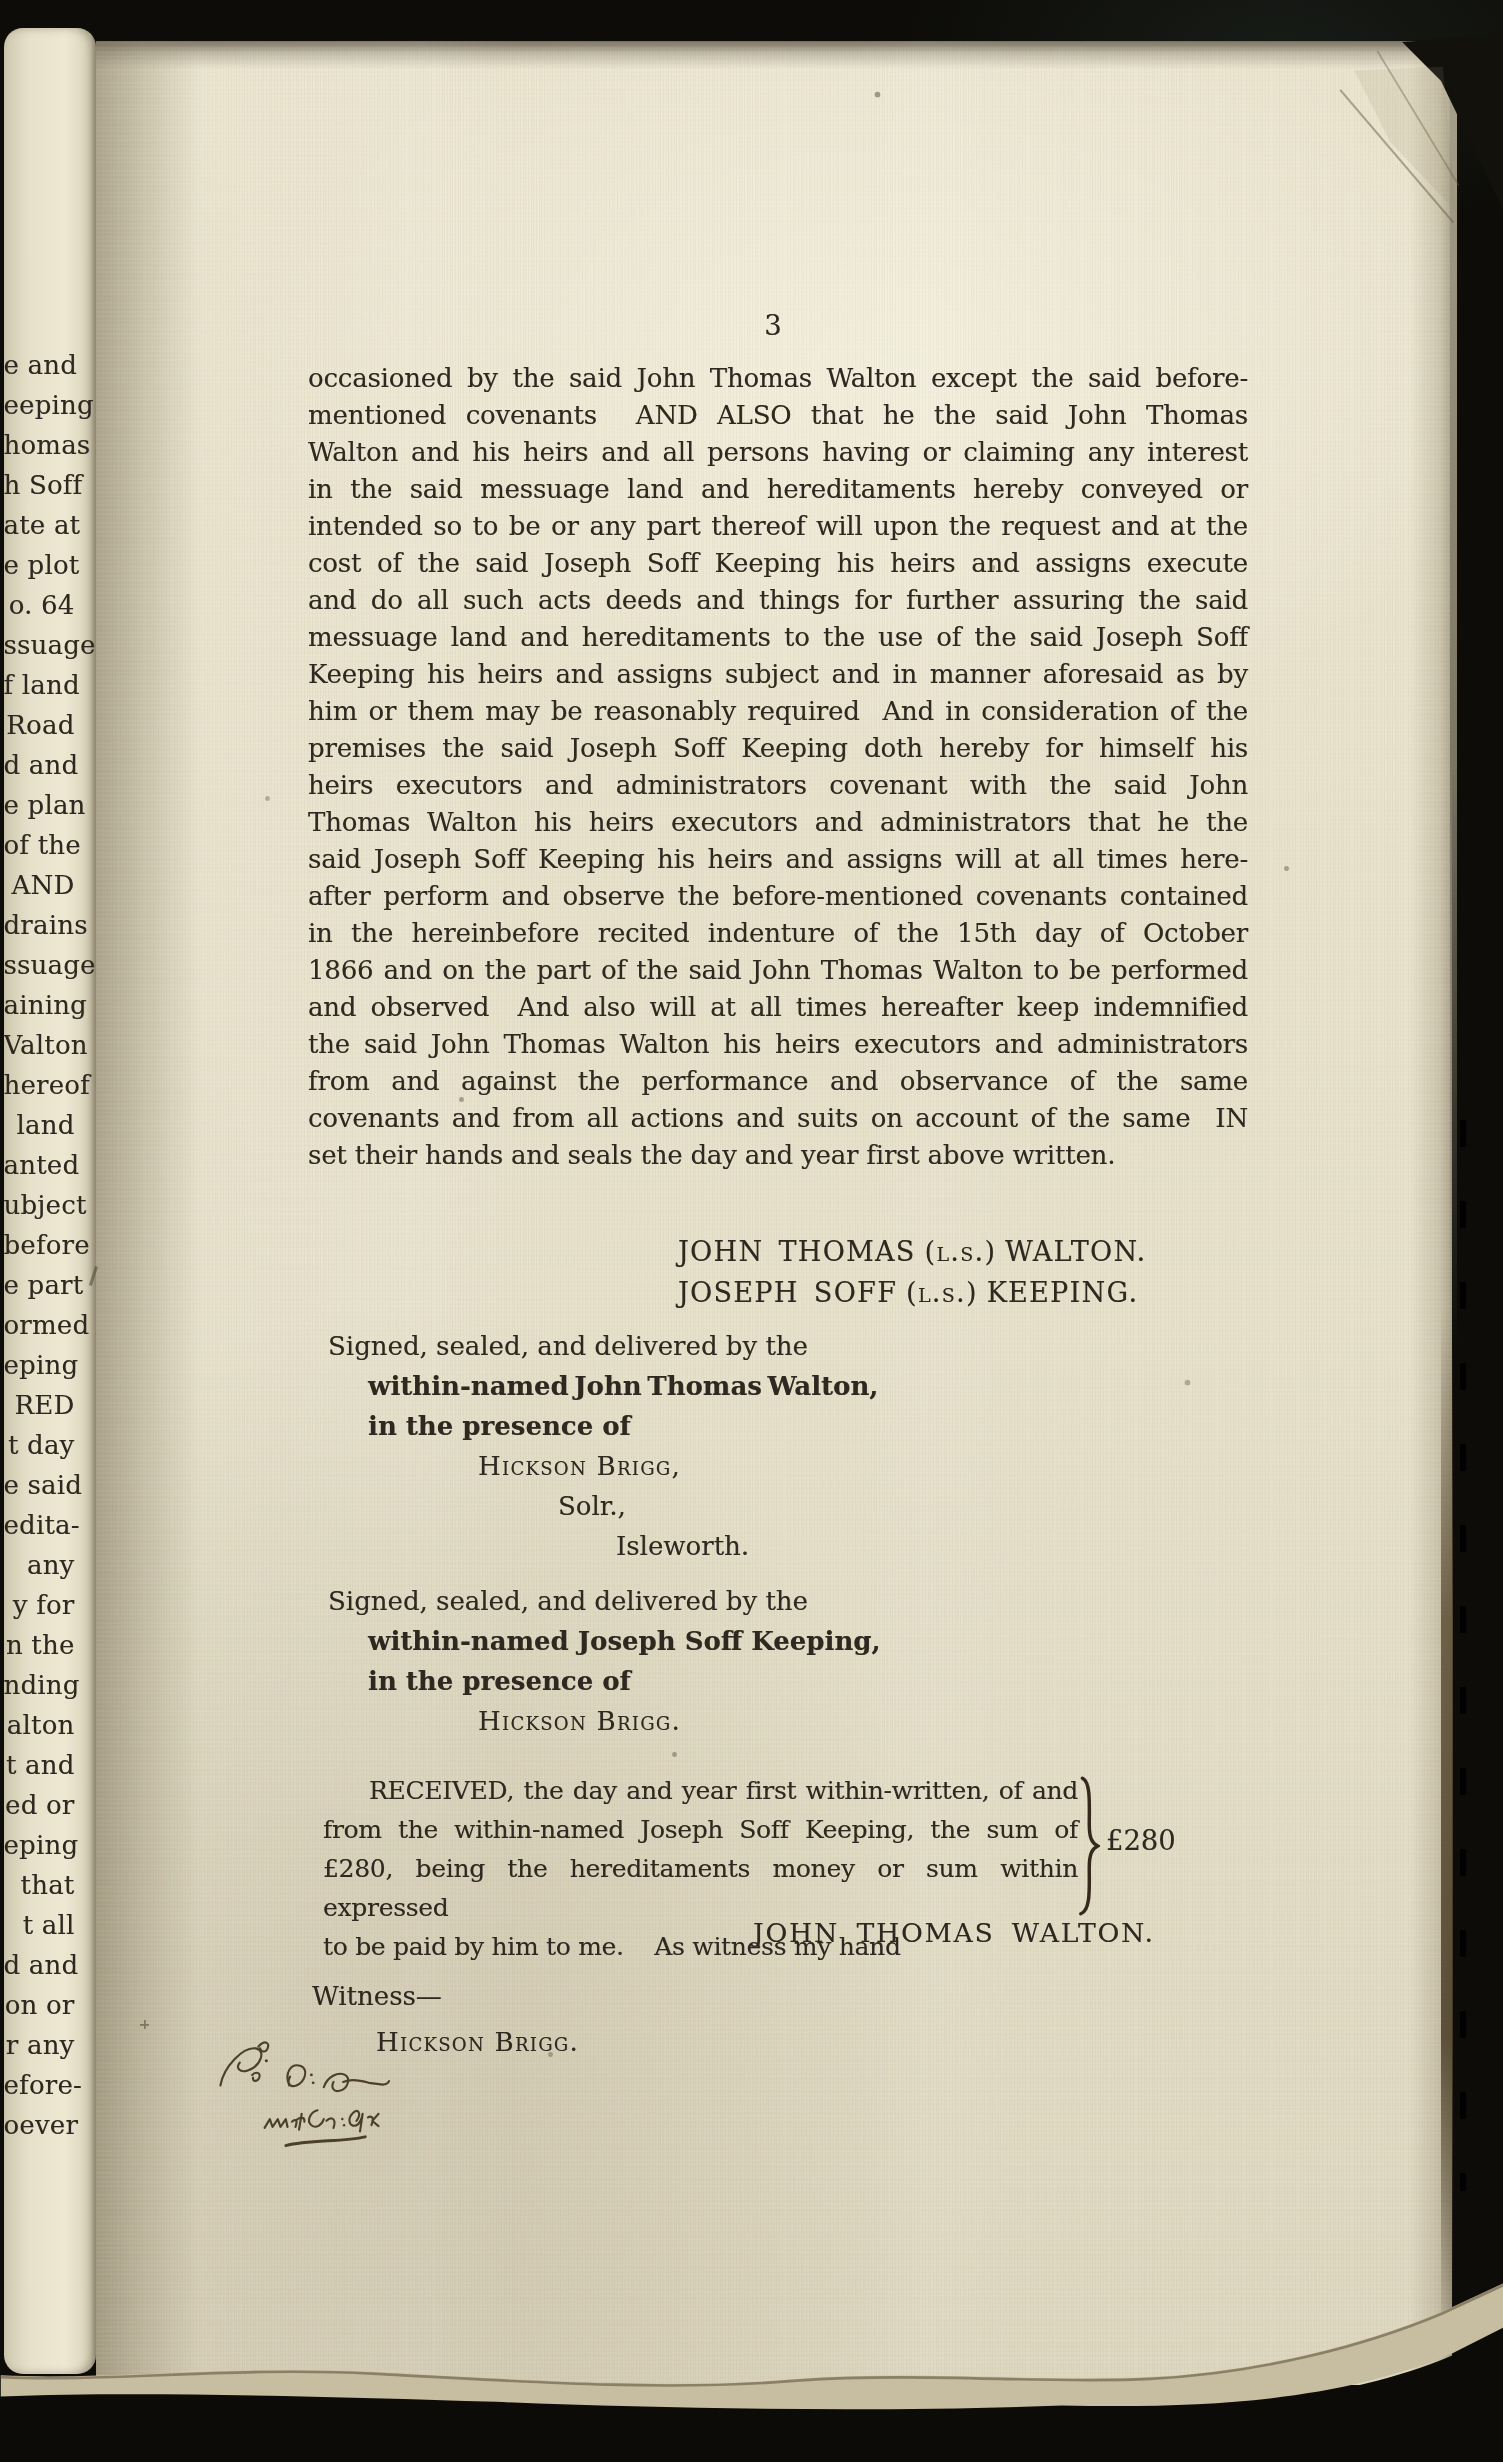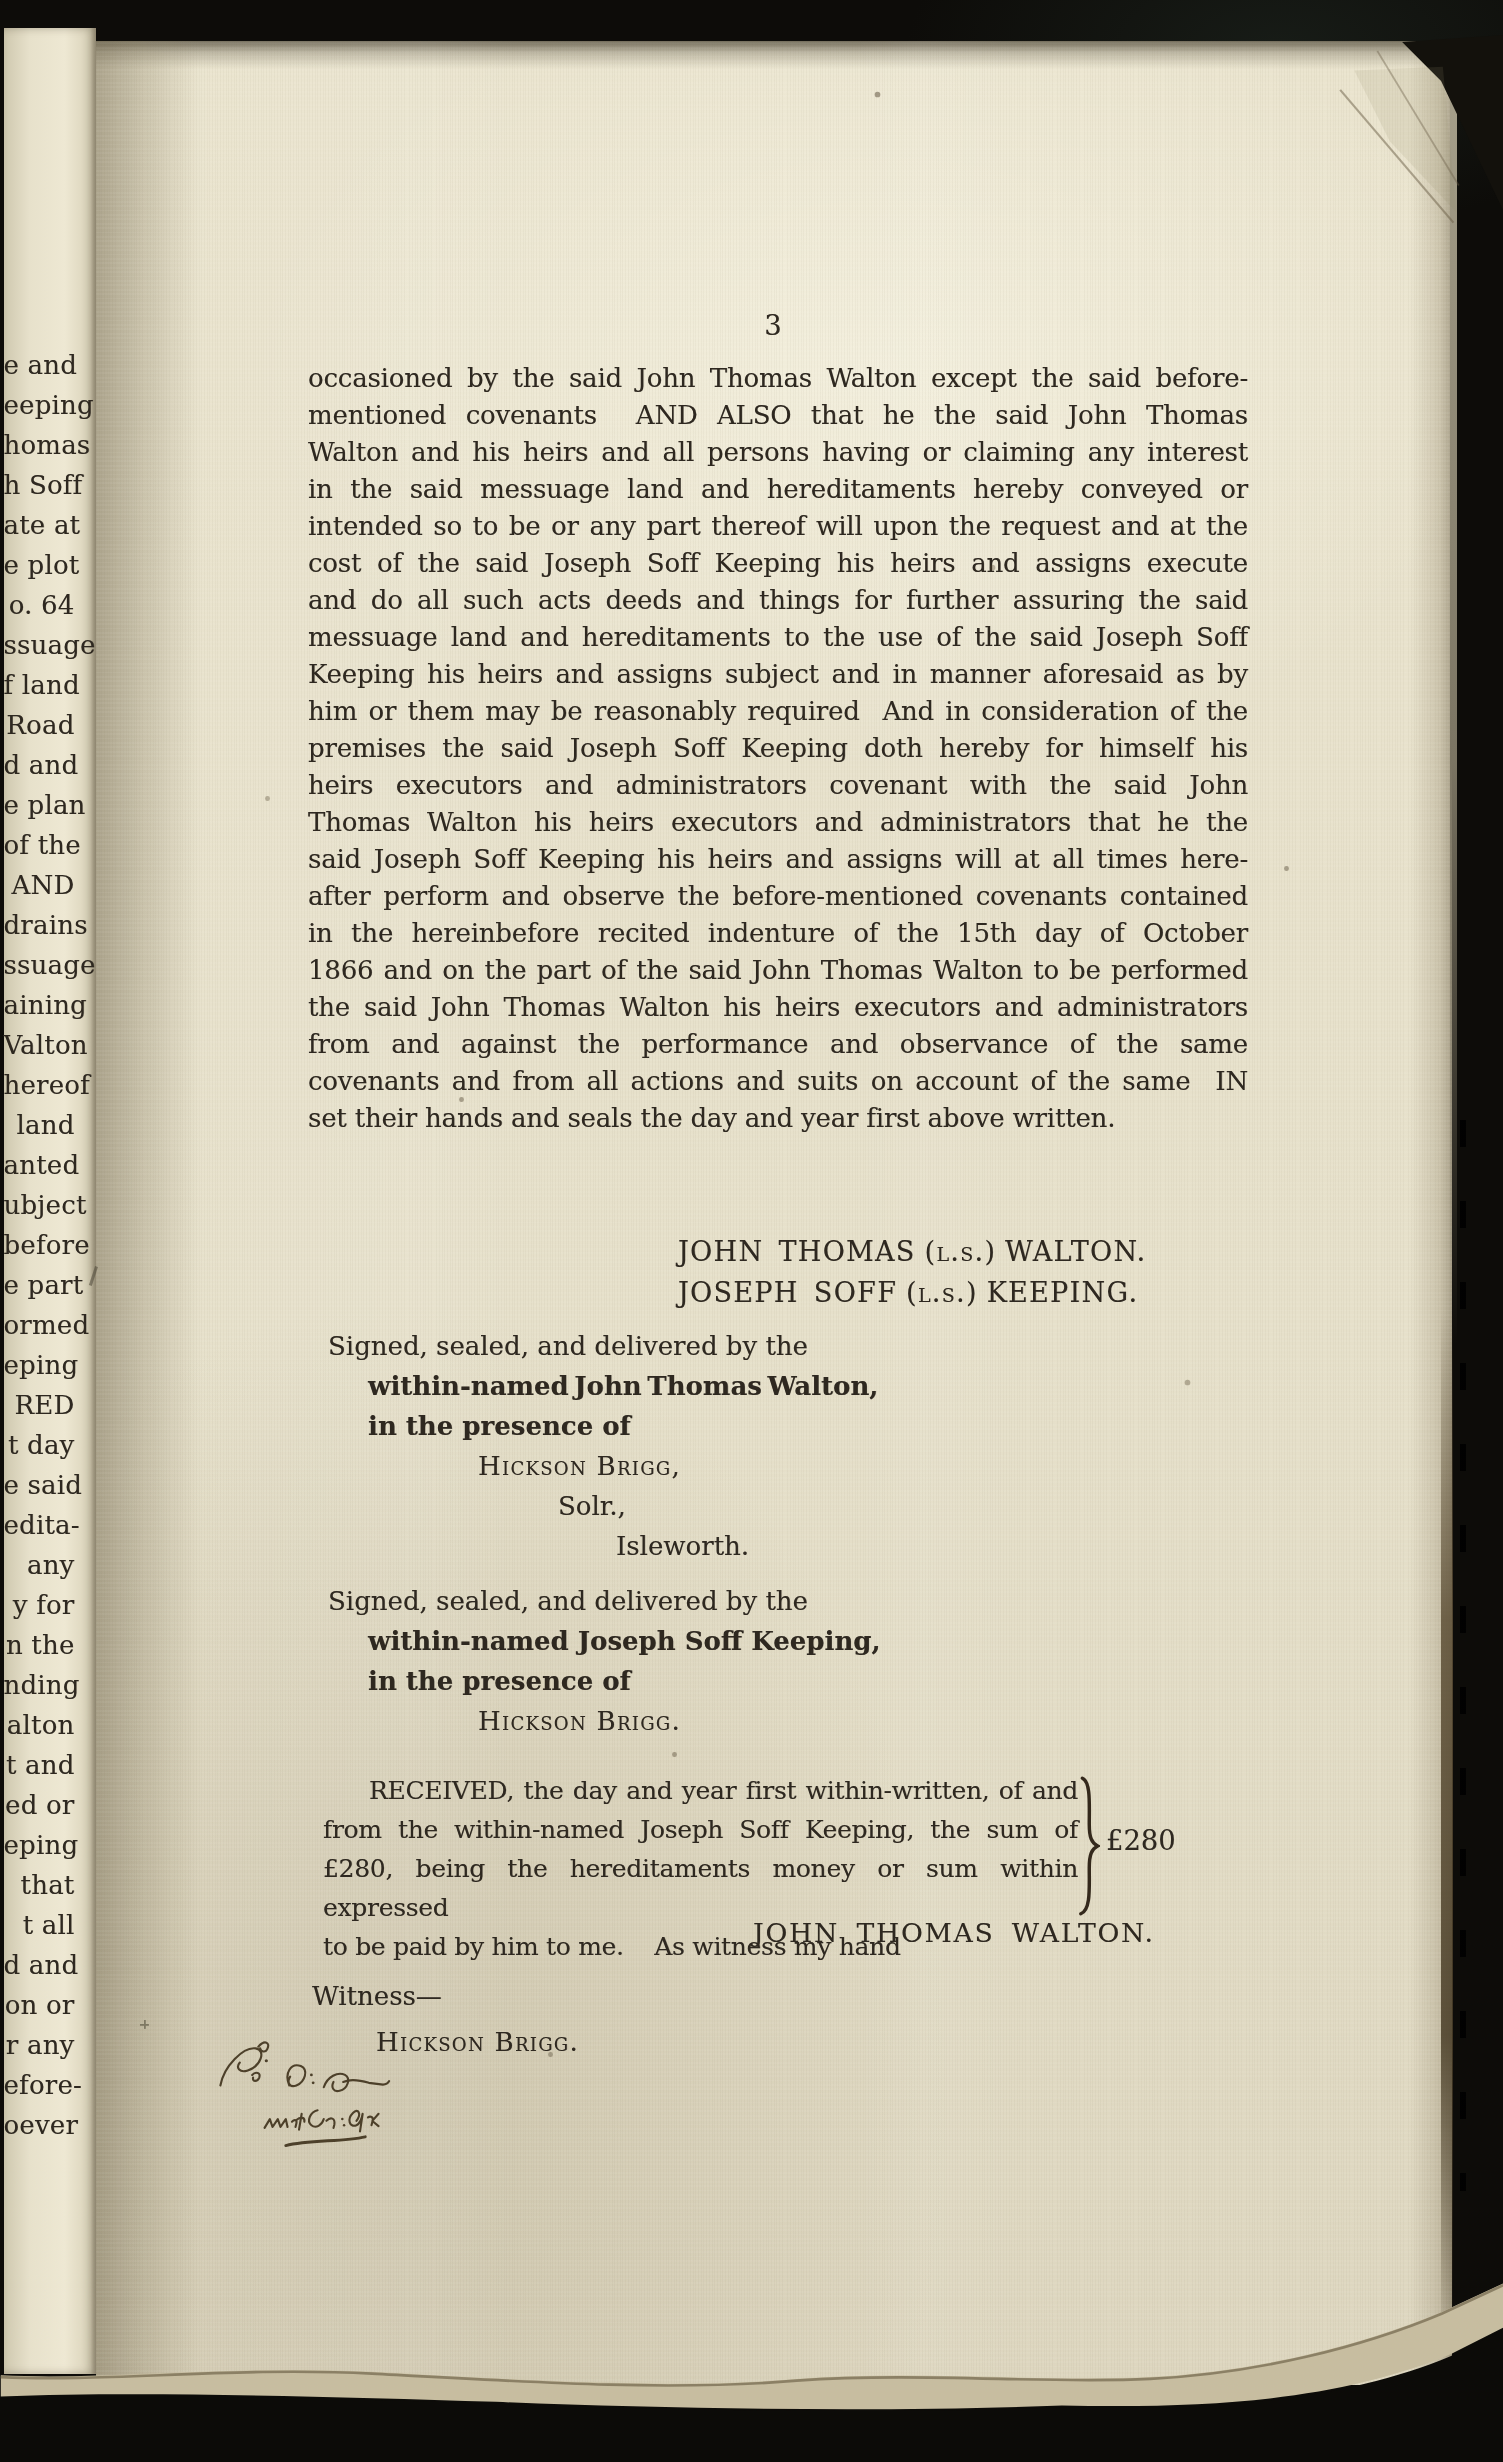--- a/index.html
+++ b/index.html
@@ -10,20 +10,21 @@
       radial-gradient(531px 266px at 85% 2%, rgba(30,38,32,.6), rgba(13,12,9,0) 70%),
       #0d0c09;
     font-family:"DejaVu Serif","Liberation Serif",serif;
     color:#2e2820;
   }
   
   .prev-page{
     position:absolute;left:3.5px;top:28px;width:92px;height:2346px;
     background:linear-gradient(90deg,#cfc8af 0%,#e7e1cb 28%,#eee8d3 66%,#d9d2b9 94%,#b3aa92 100%);
     box-shadow:inset -5.3px 0 8.9px rgba(60,52,34,.35);
+    border-radius:19px;
   }
   .frags{
     position:absolute;top:317px;left:0;right:21px;text-align:right;
     font-size:26px;line-height:40px;letter-spacing:0.2px;
     text-shadow:0.3px 0.3px 0.4px rgba(46,40,32,.35);
   }
   .frag{white-space:pre;}
   
   .page{
     position:absolute;left:96px;top:41px;width:1356px;height:2344px;
@@ -175,20 +176,21 @@
         <div class="bline">messuage land and hereditaments to the use of the said Joseph Soff</div>
         <div class="bline">Keeping his heirs and assigns subject and in manner aforesaid as by</div>
         <div class="bline">him or them may be reasonably required  And in consideration of the</div>
         <div class="bline">premises the said Joseph Soff Keeping doth hereby for himself his</div>
         <div class="bline">heirs executors and administrators covenant with the said John</div>
         <div class="bline">Thomas Walton his heirs executors and administrators that he the</div>
         <div class="bline">said Joseph Soff Keeping his heirs and assigns will at all times here-</div>
         <div class="bline">after perform and observe the before-mentioned covenants contained</div>
         <div class="bline">in the hereinbefore recited indenture of the 15th day of October</div>
         <div class="bline">1866 and on the part of the said John Thomas Walton to be performed</div>
+        <div class="bline">and observed  And also will at all times hereafter keep indemnified</div>
         <div class="bline">the said John Thomas Walton his heirs executors and administrators</div>
         <div class="bline">from and against the performance and observance of the same</div>
         <div class="bline">covenants and from all actions and suits on account of the same  IN</div>
         <div class="bline">set their hands and seals the day and year first above written.</div>
       </div>
 
     <div class="printed sig-block">
         <div class="sigline"><span>JOHN THOMAS</span><span class="sc seal">(l.s.)</span><span>WALTON.</span></div>
         <div class="sigline"><span>JOSEPH SOFF</span><span class="sc seal">(l.s.)</span><span>KEEPING.</span></div>
       </div>

